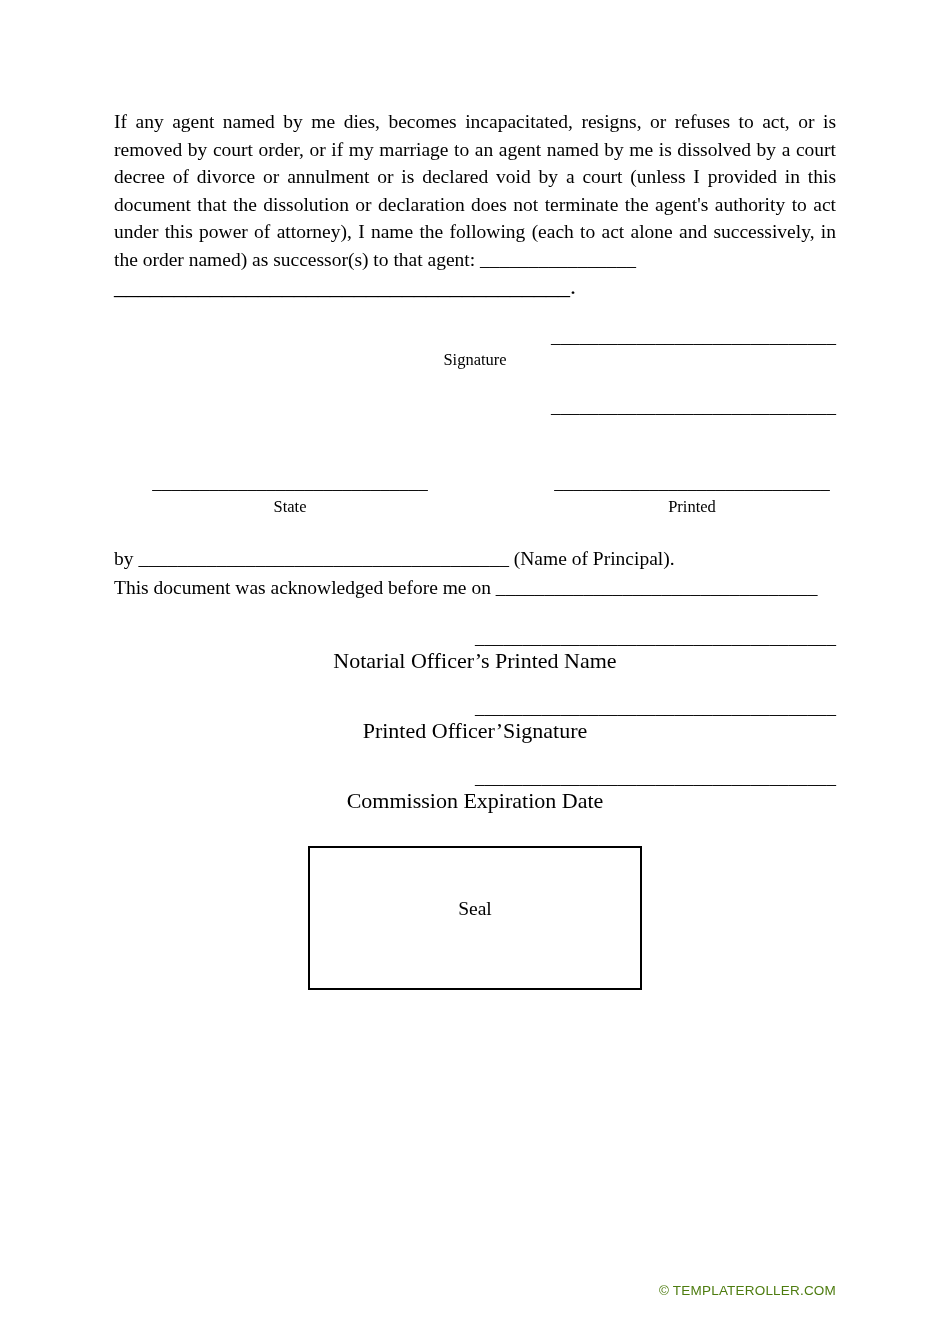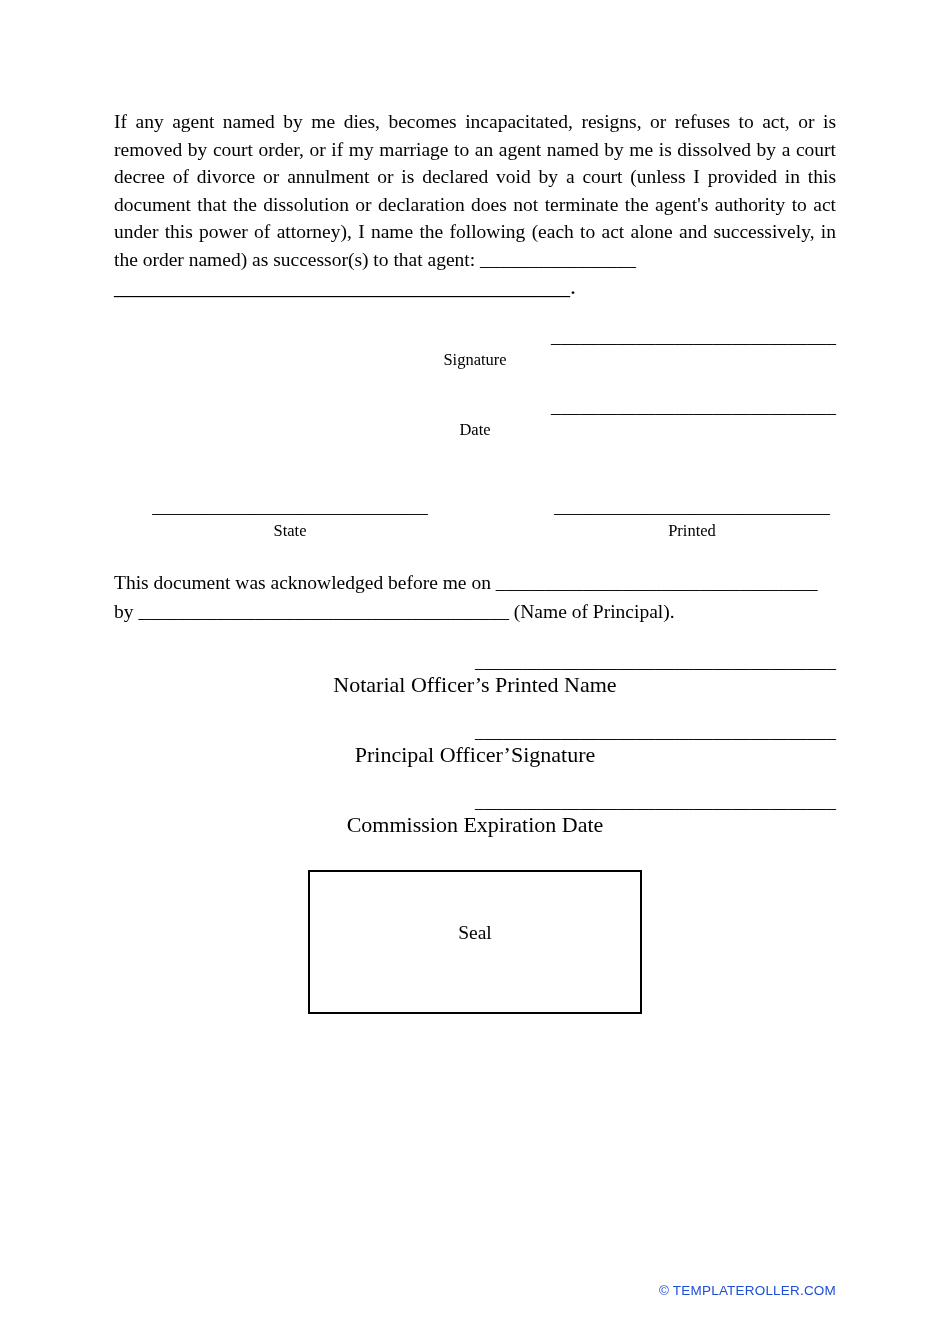--- a/index.html
+++ b/index.html
@@ -108,68 +108,67 @@
     text-align: center;
     font-size: 19.5px;
   }
 
   .footer {
     position: absolute;
     right: 114px;
     bottom: 44px;
     font-family: "Liberation Sans", sans-serif;
     font-size: 13.5px;
-    color: #1d4ed8;
+    color: #4d7c0f;
     letter-spacing: 0.2px;
   }
 </style>
 </head>
 <body>
 
 <div class="page">
 
   <div class="content">
 
     <p class="para">If any agent named by me dies, becomes incapacitated, resigns, or refuses to act, or is removed by court order, or if my marriage to an agent named by me is dissolved by a court decree of divorce or annulment or is declared void by a court (unless I provided in this document that the dissolution or declaration does not terminate the agent's authority to act under this power of attorney), I name the following (each to act alone and successively, in the order named) as successor(s) to that agent: ________________</p>
     <p class="para-tail">______________________________________.</p>
 
     <div class="sig-block">
       <div class="sig-line">______________________________</div>
       <div class="sig-label">Signature</div>
     </div>
 
     <div class="sig-block">
       <div class="sig-line">______________________________</div>
-      <div class="sig-label">Date</div>
     </div>
 
     <div class="sc-row">
       <div class="sc-col">
         <div class="sc-line">_____________________________</div>
         <div class="sc-label">State</div>
       </div>
       <div class="sc-col">
         <div class="sc-line">_____________________________</div>
         <div class="sc-label">Printed</div>
       </div>
     </div>
 
     <div class="ack">
+      <div>by ______________________________________ (Name of Principal).</div>
       <div>This document was acknowledged before me on _________________________________</div>
-      <div>by ______________________________________ (Name of Principal).</div>
     </div>
 
     <div class="notary-block">
       <div class="sig-line">______________________________________</div>
       <div class="sig-label">Notarial Officer’s Printed Name</div>
     </div>
 
     <div class="notary-block">
       <div class="sig-line">______________________________________</div>
-      <div class="sig-label">Principal Officer’Signature</div>
+      <div class="sig-label">Printed Officer’Signature</div>
     </div>
 
     <div class="notary-block">
       <div class="sig-line">______________________________________</div>
       <div class="sig-label">Commission Expiration Date</div>
     </div>
 
     <div class="seal-box">
       <div class="seal-text">Seal</div>
     </div>

